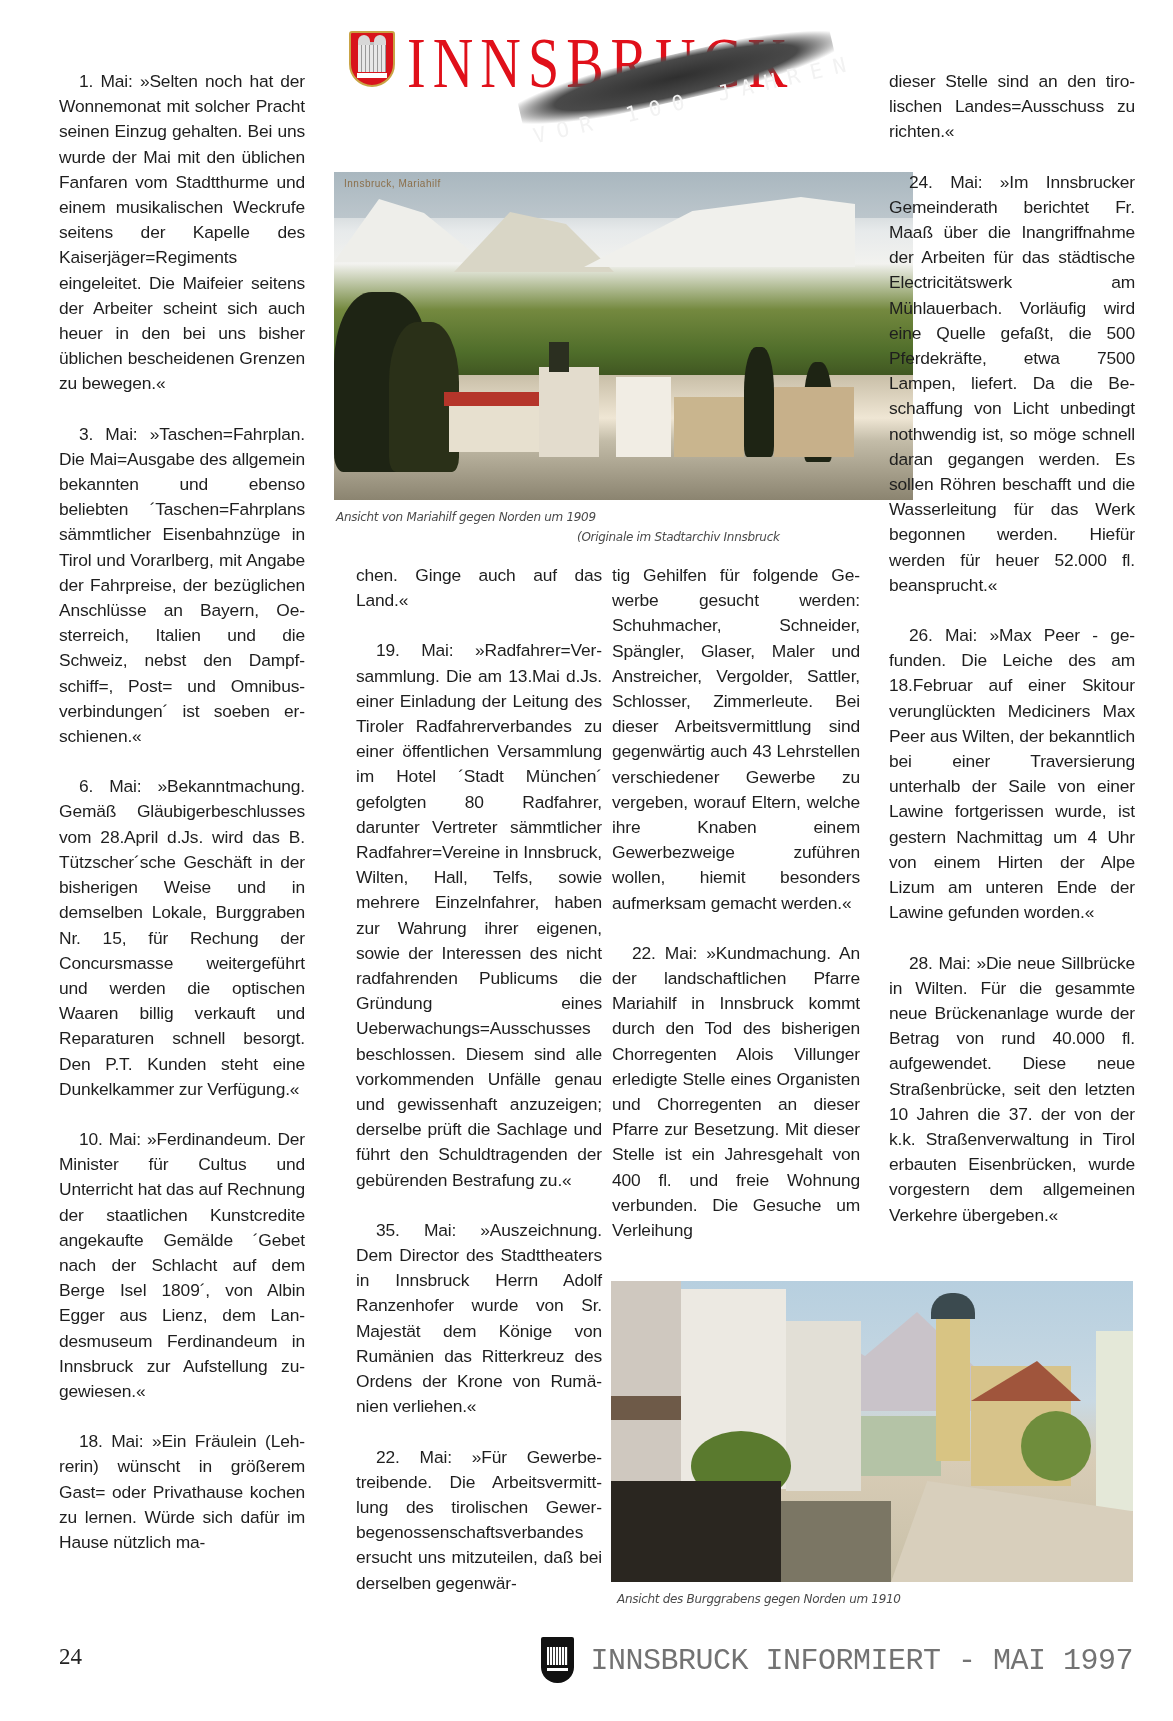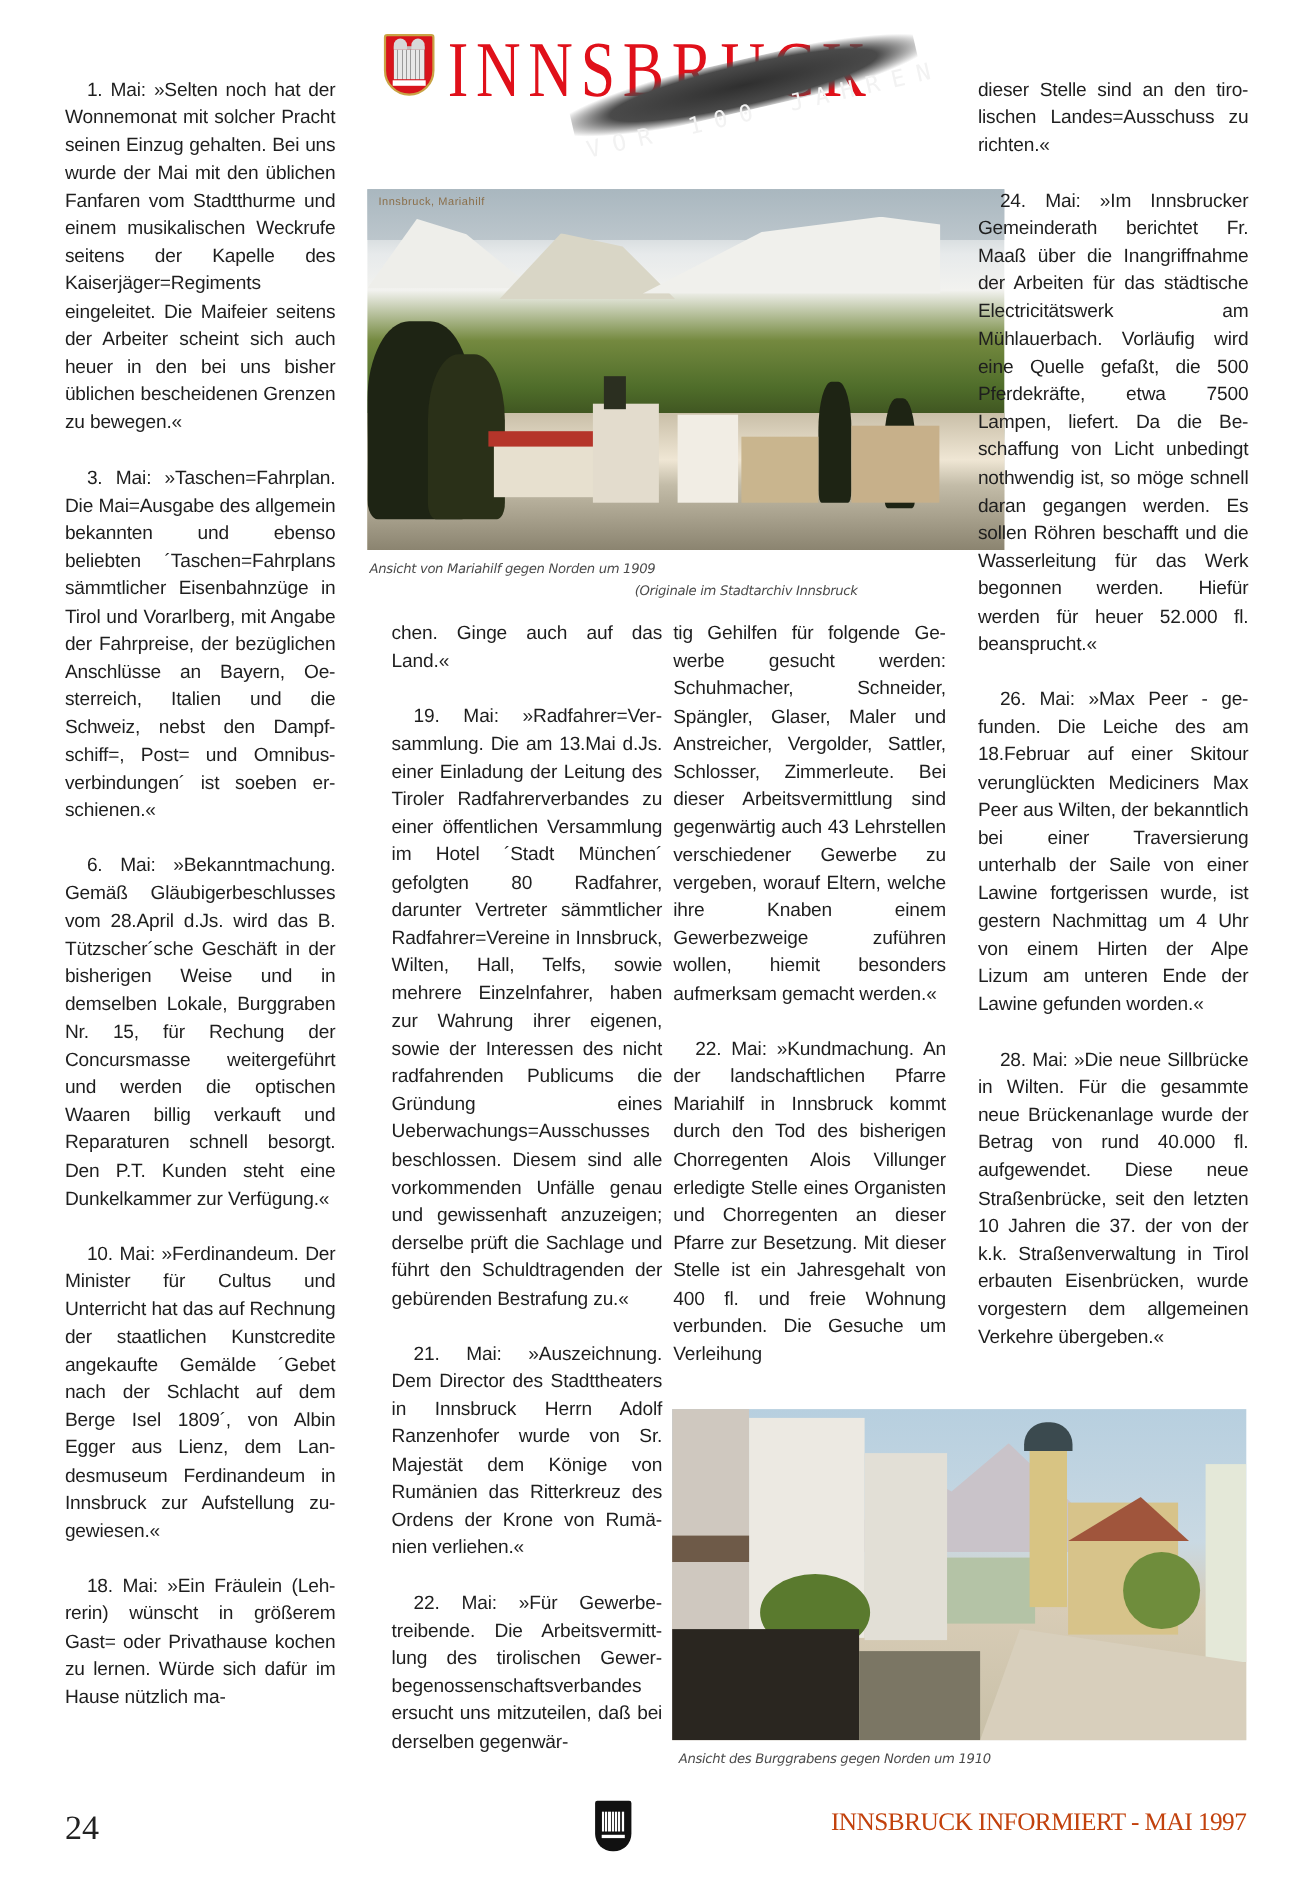--- a/index.html
+++ b/index.html
@@ -43,25 +43,25 @@
 
   #photo2 { left: 611px; top: 1281px; width: 522px; height: 301px; background:
       linear-gradient(180deg, #b7cfdf 0%, #c9d9e3 40%, #d8ccb6 60%, #c8c0a8 100%); }
 
   .caption { position: absolute; font-family: "DejaVu Sans", sans-serif; font-style: italic; font-size: 12px; line-height: 20px; color: #4a4a4a; letter-spacing: -0.3px; }
   #caption1a { left: 336px; top: 507px; }
   #caption1b { left: 577px; top: 527px; width: 280px; text-align: left; }
   #caption2 { left: 617px; top: 1589px; }
 
   
-  .footer-page { position: absolute; left: 59px; top: 1644px; font-family: "Liberation Serif", serif; font-size: 31px; color: #222; }
+  .footer-page { position: absolute; left: 59px; top: 1644px; font-family: "Liberation Serif", serif; font-size: 23px; color: #222; }
   .footer-crest { position: absolute; left: 541px; top: 1637px; width: 33px; height: 46px; background: #111; border-radius: 2px 2px 16px 16px; overflow: hidden; }
   .footer-crest::before { content: ""; position: absolute; left: 6px; top: 10px; width: 21px; height: 18px; background: repeating-linear-gradient(90deg, #fff 0 2px, #333 2px 3px); }
   .footer-crest::after { content: ""; position: absolute; left: 6px; top: 31px; width: 21px; height: 3px; background: #fff; }
-  .footer-title { position: absolute; right: 40px; top: 1644px; font-family: Liberation Serif, serif; font-size: 23px; color: #c2410c; letter-spacing: -0.5px; }
+  .footer-title { position: absolute; right: 40px; top: 1644px; font-family: Liberation Mono, monospace; font-size: 30px; color: #737373; letter-spacing: -0.5px; }
 </style>
 </head>
 <body>
 
 <div class="masthead">
   <div class="crest">
     <div class="bridge"></div>
       <div class="base"></div>
   </div>
   <div class="title-word">INNSBRUCK</div>
@@ -113,21 +113,21 @@
   <p class="indent"><span class="date">1. Mai:</span><span> »Selten noch hat der Wonnemonat mit solcher Pracht seinen Einzug gehal­ten. Bei uns wurde der Mai mit den üblichen Fanfaren vom Stadtthurme und einem musi­kalischen Weckrufe seitens der Kapelle des Kaiserjä­ger=Regiments eingeleitet. Die Maifeier seitens der Ar­beiter scheint sich auch heuer in den bei uns bisher üblichen bescheidenen Grenzen zu be­wegen.«</span></p>
   <p class="indent"><span class="date">3. Mai:</span><span> »Taschen=Fahr­plan. Die Mai=Ausgabe des allgemein bekannten und ebenso beliebten ´Ta­schen=Fahrplans sämmtlicher Eisenbahnzüge in Tirol und Vorarlberg, mit Angabe der Fahrpreise, der bezüglichen Anschlüsse an Bayern, Oe­sterreich, Italien und die Schweiz, nebst den Dampf­schiff=, Post= und Omnibus­verbindungen´ ist soeben er­schienen.«</span></p>
   <p class="indent"><span class="date">6. Mai:</span><span> »Bekanntmachung. Gemäß Gläubigerbeschlus­ses vom 28.April d.Js. wird das B. Tützscher´sche Ge­schäft in der bisherigen Wei­se und in demselben Lokale, Burggraben Nr. 15, für Re­chung der Concursmasse weitergeführt und werden die optischen Waaren billig ver­kauft und Reparaturen schnell besorgt. Den P.T. Kunden steht eine Dunkelkammer zur Verfügung.«</span></p>
   <p class="indent"><span class="date">10. Mai:</span><span> »Ferdinandeum. Der Minister für Cultus und Unterricht hat das auf Rech­nung der staatlichen Kunst­credite angekaufte Gemälde ´Gebet nach der Schlacht auf dem Berge Isel 1809´, von Al­bin Egger aus Lienz, dem Lan­desmuseum Ferdinandeum in Innsbruck zur Aufstellung zu­gewiesen.«</span></p>
   <p class="indent"><span class="date">18. Mai:</span><span> »Ein Fräulein (Leh­rerin) wünscht in größerem Gast= oder Privathause ko­chen zu lernen. Würde sich dafür im Hause nützlich ma-</span></p>
 </div>
 
 <div class="col" id="col2">
   <p class="cont"><span>chen. Ginge auch auf das Land.«</span></p>
   <p class="indent"><span class="date">19. Mai:</span><span> »Radfahrer=Ver­sammlung. Die am 13.Mai d.Js. einer Einladung der Lei­tung des Tiroler Radfahrer­verbandes zu einer öffentli­chen Versammlung im Hotel ´Stadt München´ gefolgten 80 Radfahrer, darunter Vertreter sämmtlicher Radfahrer=Ver­eine in Innsbruck, Wilten, Hall, Telfs, sowie mehrere Einzeln­fahrer, haben zur Wahrung ih­rer eigenen, sowie der Inter­essen des nicht radfahrenden Publicums die Gründung ei­nes Ueberwachungs=Aus­schusses beschlossen. Die­sem sind alle vorkommenden Unfälle genau und gewissen­haft anzuzeigen; derselbe prüft die Sachlage und führt den Schuldtragenden der ge­bürenden Bestrafung zu.«</span></p>
-  <p class="indent"><span class="date">21. Mai:</span><span> »Auszeichnung. Dem Director des Stadtthea­ters in Innsbruck Herrn Adolf Ranzenhofer wurde von Sr. Majestät dem Könige von Rumänien das Ritterkreuz des Ordens der Krone von Rumä­nien verliehen.«</span></p>
+  <p class="indent"><span class="date">35. Mai:</span><span> »Auszeichnung. Dem Director des Stadtthea­ters in Innsbruck Herrn Adolf Ranzenhofer wurde von Sr. Majestät dem Könige von Rumänien das Ritterkreuz des Ordens der Krone von Rumä­nien verliehen.«</span></p>
   <p class="indent"><span class="date">22. Mai:</span><span> »Für Gewerbe­treibende. Die Arbeitsvermitt­lung des tirolischen Gewer­begenossenschaftsverban­des ersucht uns mitzuteilen, daß bei derselben gegenwär-</span></p>
 </div>
 
 <div class="col" id="col3">
   <p class="cont"><span>tig Gehilfen für folgende Ge­werbe gesucht werden: Schuhmacher, Schneider, Spängler, Glaser, Maler und Anstreicher, Vergolder, Satt­ler, Schlosser, Zimmerleute. Bei dieser Arbeitsvermittlung sind gegenwärtig auch 43 Lehrstellen verschiedener Ge­werbe zu vergeben, worauf El­tern, welche ihre Knaben ei­nem Gewerbezweige zu­führen wollen, hiemit beson­ders aufmerksam gemacht werden.«</span></p>
   <p class="indent"><span class="date">22. Mai:</span><span> »Kundmachung. An der landschaftlichen Pfar­re Mariahilf in Innsbruck kommt durch den Tod des bis­herigen Chorregenten Alois Villunger erledigte Stelle eines Organisten und Chorregenten an dieser Pfarre zur Beset­zung. Mit dieser Stelle ist ein Jahresgehalt von 400 fl. und freie Wohnung verbunden. Die Gesuche um Verleihung</span></p>
 </div>
 
 <div class="col" id="col4">
   <p class="cont"><span>dieser Stelle sind an den tiro­lischen Landes=Ausschuss zu richten.«</span></p>

